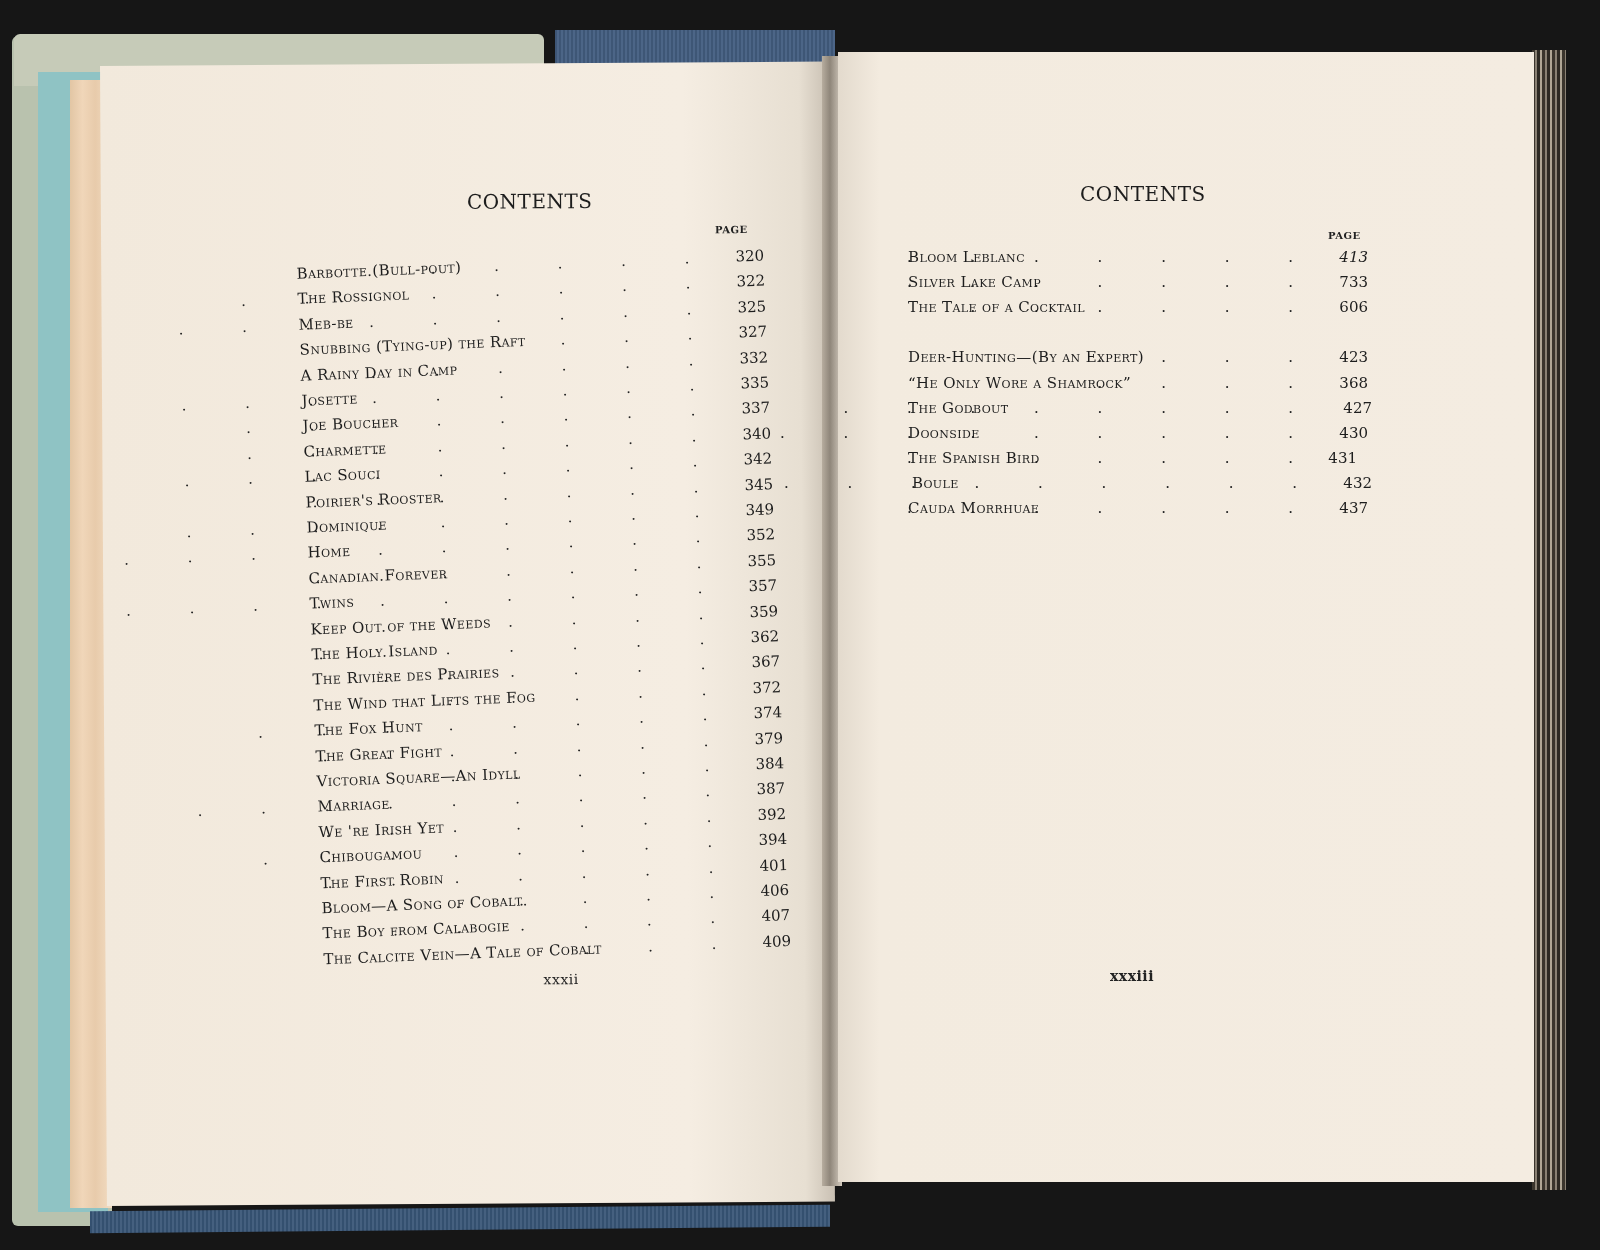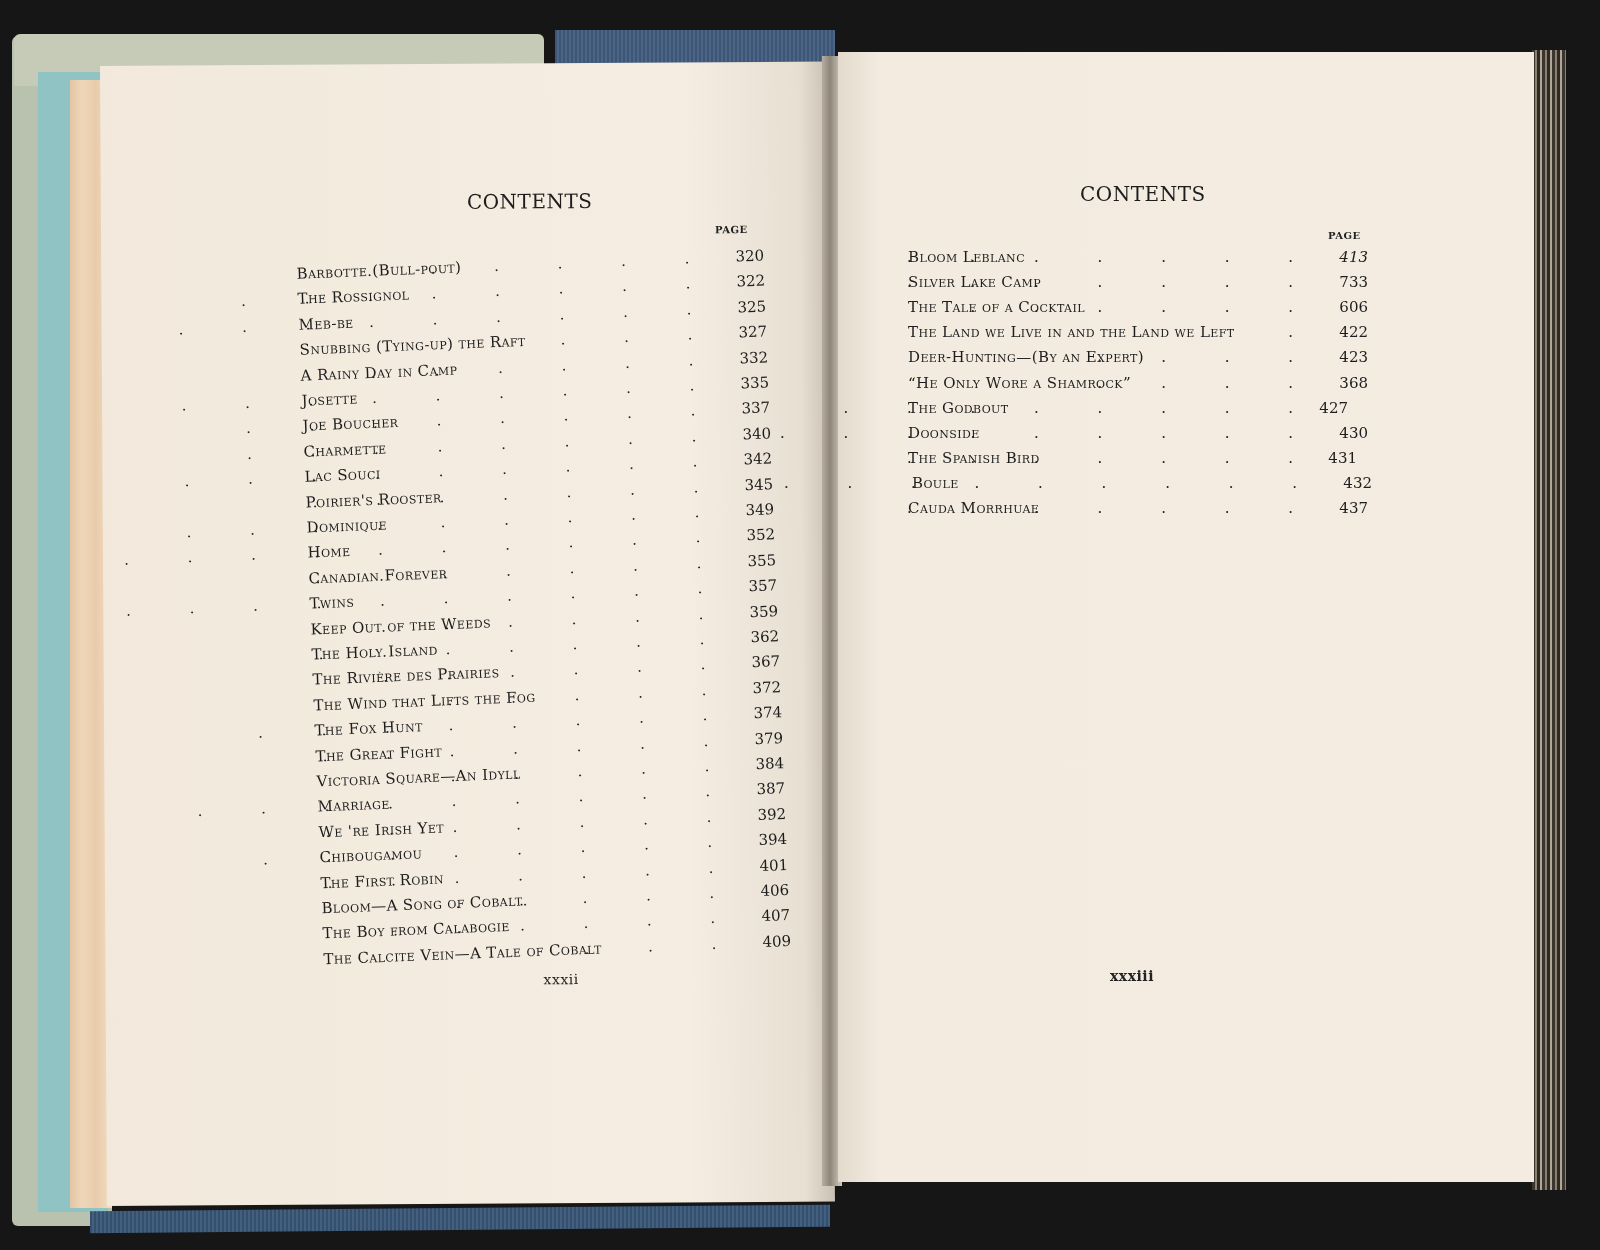--- a/index.html
+++ b/index.html
@@ -108,23 +108,22 @@
 
 <div class="abs gutter"></div>
 
 <div class="abs page-right">
   <div class="abs toc-title" style="left:242px;top:130px;">CONTENTS</div>
   <div class="abs page-label" style="left:490px;top:178px;">PAGE</div>
   <div class="abs" style="left:70px;top:196px;width:480px;height:290px;" id="right-list">
       <div class="toc-row" style="top: 0px; left: 0px; width: 460px;"><span class="t">Bloom Leblanc</span><span class="dots" style="right: 48px;">. . . . . . .</span><span class="n" style="left: 420px; font-style: italic;">413</span></div>
       <div class="toc-row" style="top: 25.1px; left: 0px; width: 460px;"><span class="t">Silver Lake Camp</span><span class="dots" style="right: 48px;">. . . . . . .</span><span class="n" style="left: 420px;">733</span></div>
       <div class="toc-row" style="top: 50.2px; left: 0px; width: 460px;"><span class="t">The Tale of a Cocktail</span><span class="dots" style="right: 48px;">. . . . . .</span><span class="n" style="left: 420px;">606</span></div>
-      <div class="toc-row" style="top: 75.3px; left: 0px; width: 460px;"><span class="t">The Land we Live in and the Land we Left</span><span class="dots" style="right: 48px;">.</span><span class="n" style="left: 420px;">422</span></div>
       <div class="toc-row" style="top: 100.4px; left: 0px; width: 460px;"><span class="t">Deer-Hunting—(By an Expert)</span><span class="dots" style="right: 48px;">. . . .</span><span class="n" style="left: 420px;">423</span></div>
       <div class="toc-row" style="top: 125.5px; left: 0px; width: 460px;"><span class="t">“He Only Wore a Shamrock”</span><span class="dots" style="right: 48px;">. . . .</span><span class="n" style="left: 420px;">368</span></div>
-      <div class="toc-row" style="top: 150.6px; left: 0px; width: 460px;"><span class="t">The Godbout</span><span class="dots" style="right: 48px;">. . . . . . . .</span><span class="n" style="left: 400px;">427</span></div>
+      <div class="toc-row" style="top: 150.6px; left: 0px; width: 460px;"><span class="t">The Godbout</span><span class="dots" style="right: 48px;">. . . . . . . .</span><span class="n" style="left: 424px;">427</span></div>
       <div class="toc-row" style="top: 175.7px; left: 0px; width: 460px;"><span class="t">Doonside</span><span class="dots" style="right: 48px;">. . . . . . . . .</span><span class="n" style="left: 420px;">430</span></div>
       <div class="toc-row" style="top: 200.8px; left: 0px; width: 460px;"><span class="t">The Spanish Bird</span><span class="dots" style="right: 48px;">. . . . . . .</span><span class="n" style="left: 409px;">431</span></div>
       <div class="toc-row" style="top: 225.9px; left: 4px; width: 460px;"><span class="t">Boule</span><span class="dots" style="right: 48px;">. . . . . . . . .</span><span class="n" style="left: 420px;">432</span></div>
       <div class="toc-row" style="top: 251px; left: 0px; width: 460px;"><span class="t">Cauda Morrhuae</span><span class="dots" style="right: 48px;">. . . . . . .</span><span class="n" style="left: 420px;">437</span></div>
     </div>
   <div class="abs folio" style="left:272px;top:916px;font-weight:bold;">xxxiii</div>
 </div>
 
 </body></html>

